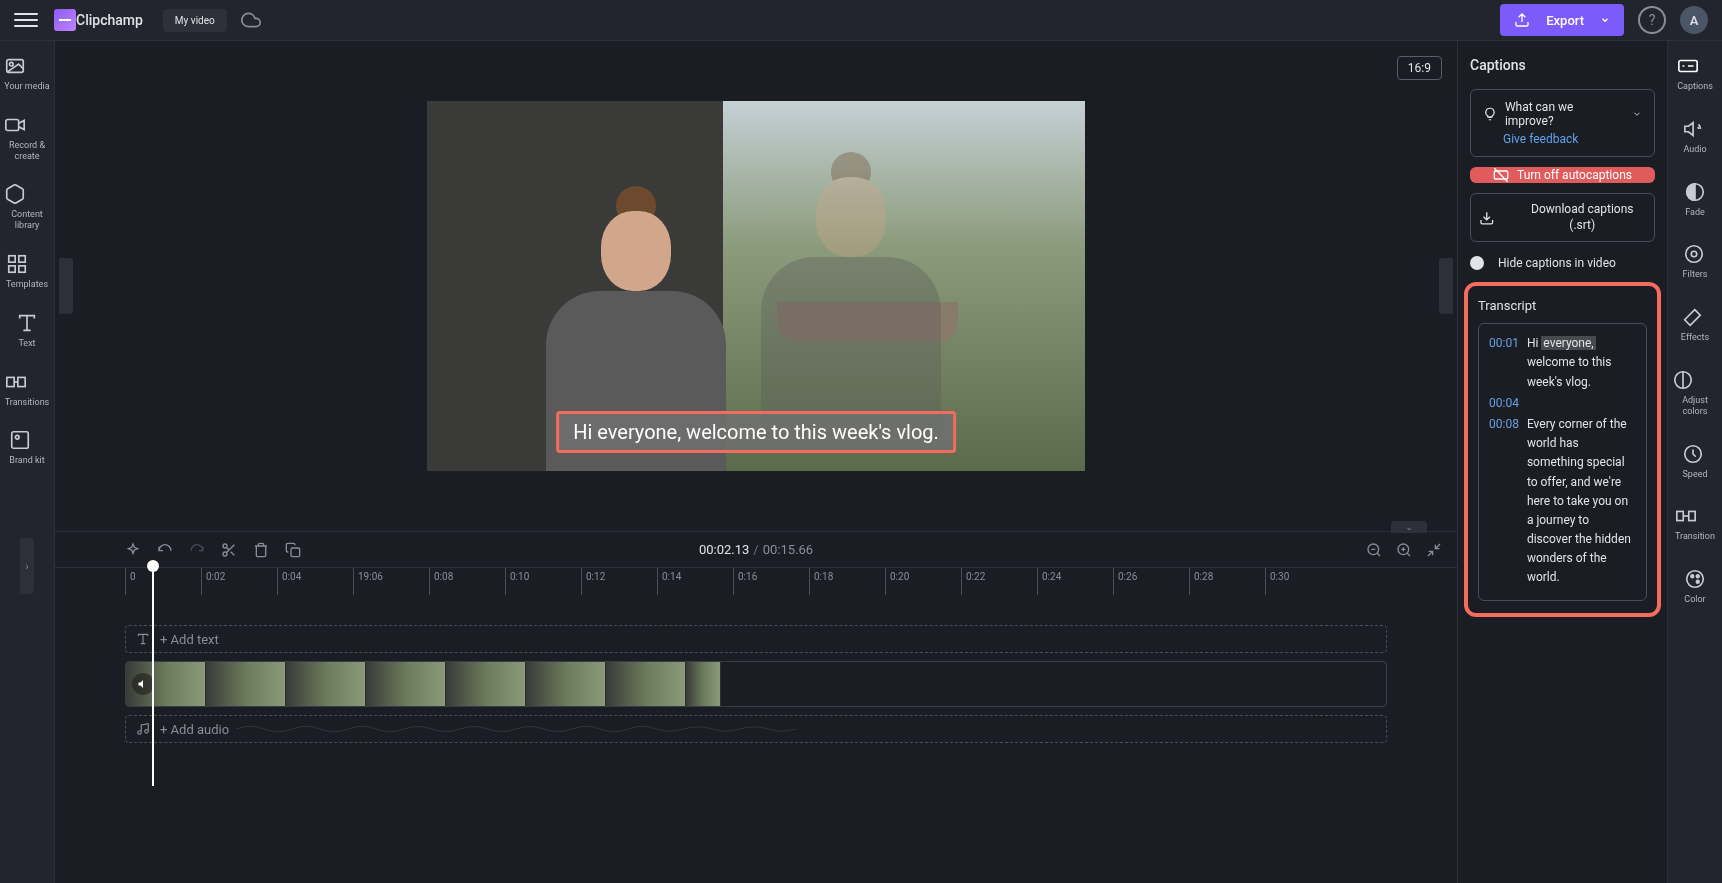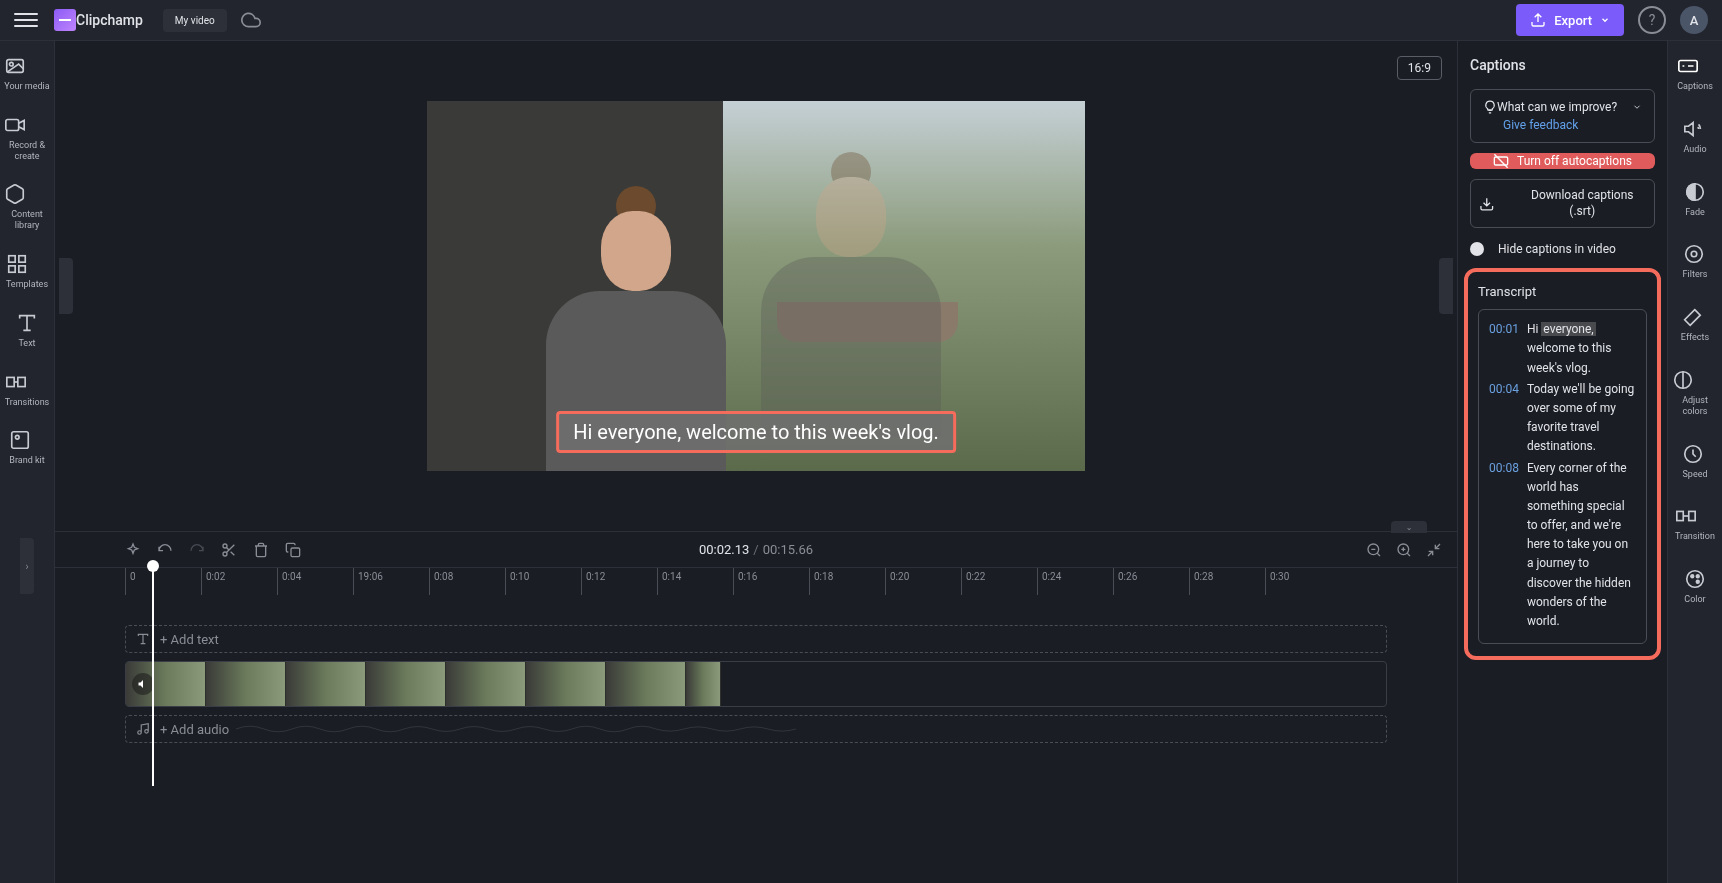--- a/index.html
+++ b/index.html
@@ -78,21 +78,21 @@
   height: 20px;
   color: #8a8d95;
 }
 .flex-spacer { flex: 1; }
 .export-btn {
   background: #7b5cfa;
   padding: 8px 14px;
   border-radius: 4px;
   display: flex;
   align-items: center;
-  gap: 8px;
+  gap: 16px;
   color: white;
   font-size: 13px;
   font-weight: 500;
   cursor: pointer;
 }
 .help-icon, .avatar {
   width: 28px;
   height: 28px;
   border-radius: 50%;
   display: flex;
@@ -472,21 +472,21 @@
 .feedback-box {
   border: 1px solid #4a4d55;
   border-radius: 6px;
   padding: 10px 12px;
   margin-bottom: 10px;
   font-size: 12px;
 }
 .feedback-box .q {
   display: flex;
   align-items: center;
-  gap: 0;
+  gap: 8px;
 }
 .feedback-box .link {
   color: #62a0ea;
   margin-top: 4px;
   margin-left: 20px;
 }
 .turn-off-btn {
   background: #e05c5c;
   color: white;
   border-radius: 6px;
@@ -815,21 +815,20 @@
     </div>
     <div class="transcript-highlight">
       <div class="transcript-title">Transcript</div>
       <div class="transcript-body" id="transcript-body">
           <div class="transcript-line">
             <span class="ts">00:01</span>
             <span>Hi <span class="highlight-word">everyone,</span> welcome to this week's vlog.</span>
           </div>
           <div class="transcript-line">
             <span class="ts">00:04</span>
-            <span>Today we'll be going over some of my favorite travel destinations.</span>
           </div>
           <div class="transcript-line">
             <span class="ts">00:08</span>
             <span>Every corner of the world has something special to offer, and we're here to take you on a journey to discover the hidden wonders of the world.</span>
           </div>
         </div>
     </div>
   </div>
 
   <div class="right-rail">

